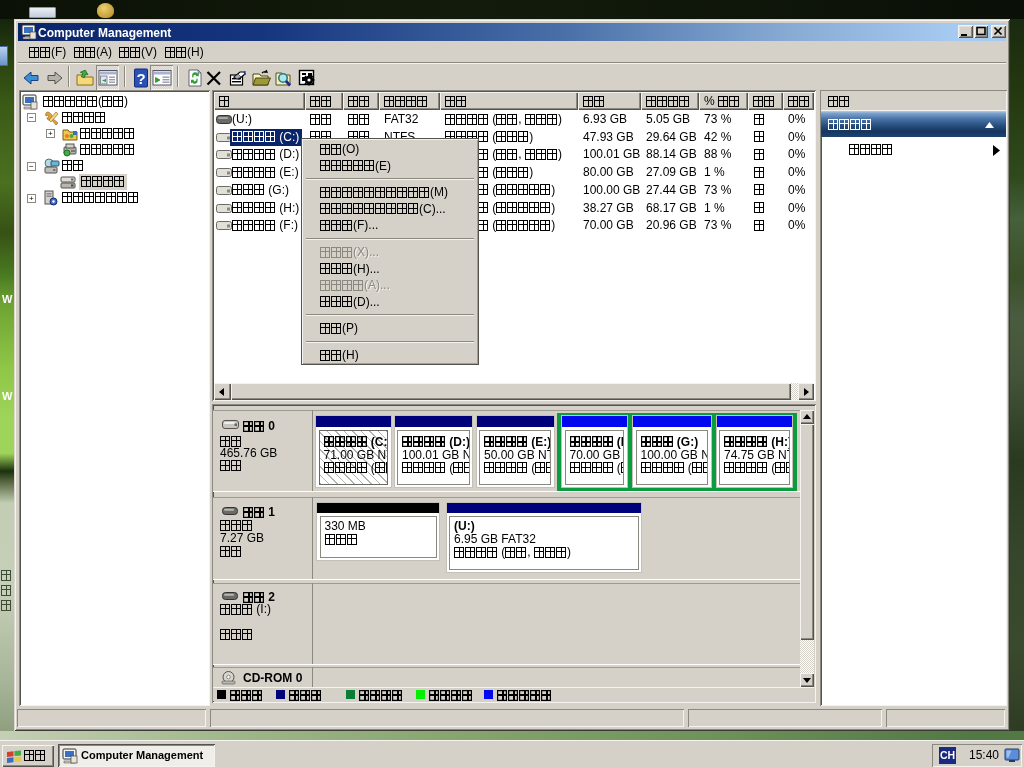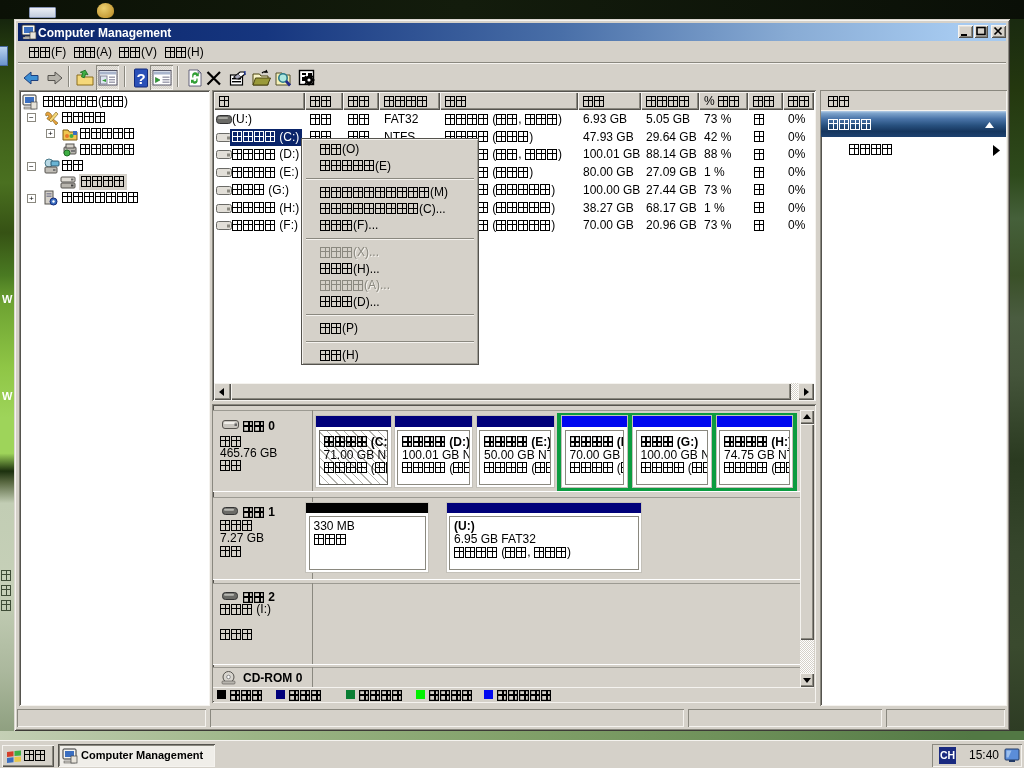--- a/index.html
+++ b/index.html
@@ -412,21 +412,21 @@
 
 <div class="abs drow" style="left:213px;top:497px;width:601px;height:83px"></div>
 <div class="abs" style="left:213px;top:497px;width:100px;height:82px;border-right:1px solid #8a887f">
  <svg class="abs" style="left:9px;top:10px" width="16" height="8" viewBox="0 0 16 8">
       <rect x=".5" y=".5" width="15" height="7" rx="3" fill="#6a6a66" stroke="#333"></rect>
       <rect x="2" y="1.8" width="10" height="2" rx="1" fill="#b8b8b2"></rect>
     </svg>
  <b class="abs" style="left:30px;top:8px"><i class="c"></i><i class="c"></i> 1</b>
  <div class="abs" style="left:7px;top:22px;line-height:13.2px"><i class="c"></i><i class="c"></i><i class="c"></i><br>7.27 GB<br><i class="c"></i><i class="c"></i></div>
 </div>
-<div class="part" style="left:305px;top:502px;width:124px;height:71px">
+<div class="part" style="left:316px;top:502px;width:124px;height:59px">
  <div class="pbar" style="height:10px;background:#000"></div>
  <div class="pbody" style="top:13px;padding-top:3px">330 MB<br><i class="c"></i><i class="c"></i><i class="c"></i></div>
 </div>
 <div class="part" style="left:445.5px;top:502px;width:196.5px;height:71px">
  <div class="pbar" style="height:10px;background:#00007a"></div>
  <div class="pbody" style="top:13px;padding-top:3px"><b>(U:)</b><br>6.95 GB FAT32<br><i class="c"></i><i class="c"></i><i class="c"></i><i class="c"></i> (<i class="c"></i><i class="c"></i>, <i class="c"></i><i class="c"></i><i class="c"></i>)</div>
 </div>
 
 <div class="abs drow" style="left:213px;top:583px;width:601px;height:82px"></div>
 <div class="abs" style="left:213px;top:583px;width:100px;height:81px;border-right:1px solid #8a887f">

